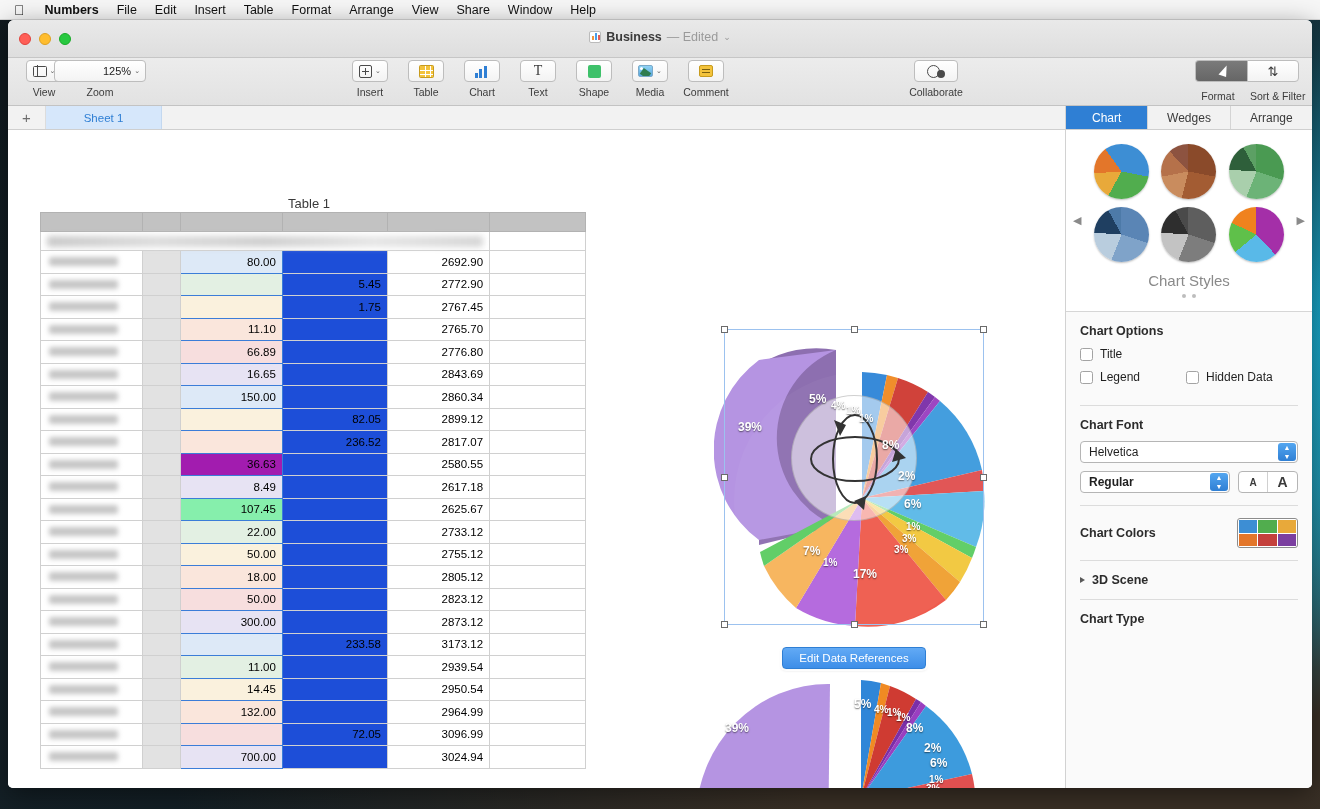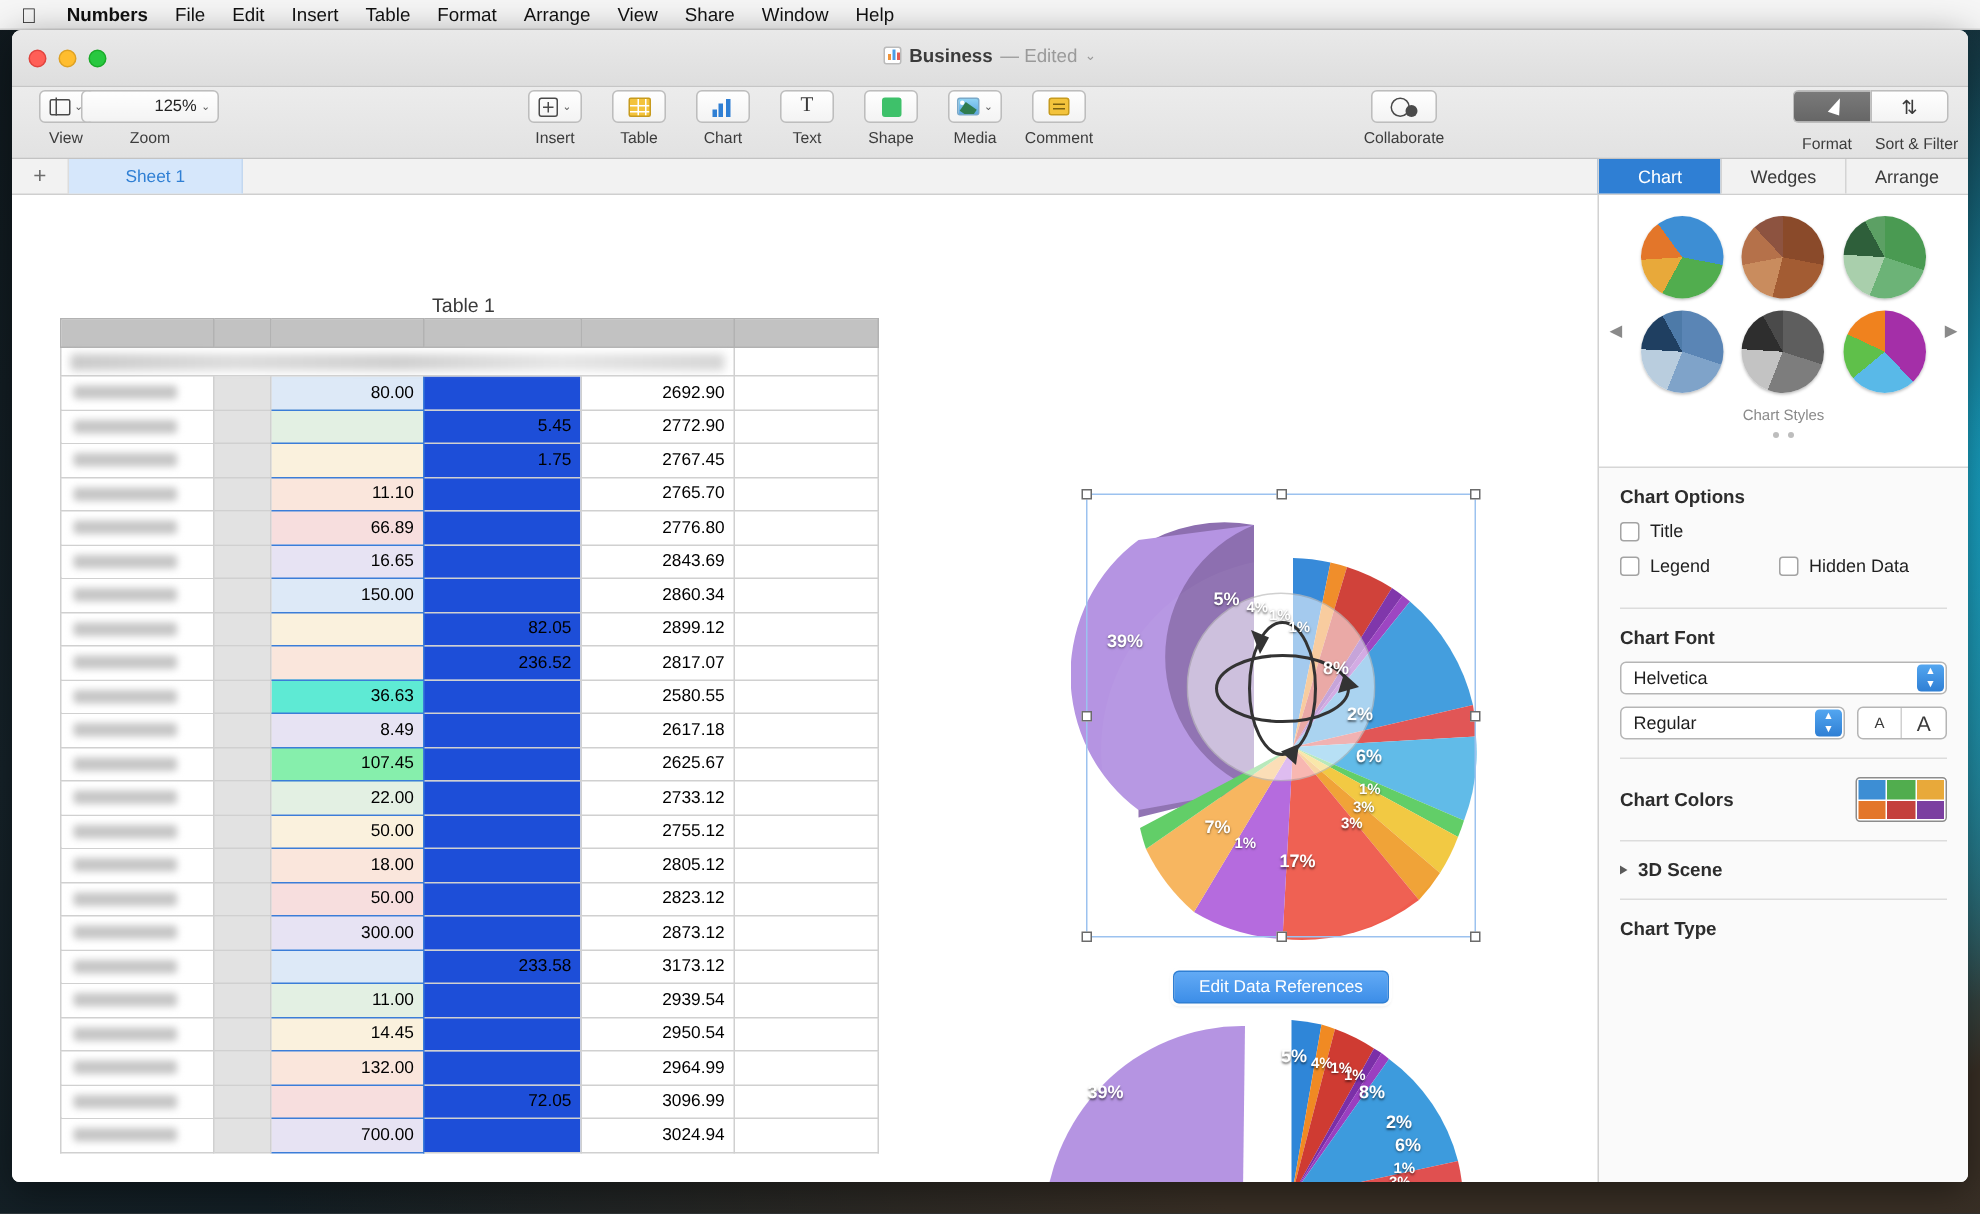--- a/index.html
+++ b/index.html
@@ -173,21 +173,21 @@
 
   
   .styles-box { height: 182px; background: #fff; border-bottom: 1px solid #d6d6d6;
     position: relative; padding: 14px 0 0 0; }
   .thumbs { display: grid; grid-template-columns: repeat(3, 1fr);
     row-gap: 8px; padding: 0 22px; justify-items: center; }
   .thumb { width: 55px; height: 55px; border-radius: 50%;
     box-shadow: 0 1px 2px rgba(0,0,0,.25); }
   .arrow-l, .arrow-r { position: absolute; top: 84px; color: #8a8a8a; font-size: 11px; }
   .arrow-l { left: 7px; } .arrow-r { right: 7px; }
-  .styles-label { text-align: center; font-size: 10px; color: #8a8a8a; margin-top: 10px; }
+  .styles-label { text-align: center; font-size: 15px; color: #8a8a8a; margin-top: 10px; }
   .dots { display:flex;gap:6px;justify-content:center;margin-top:5px;}
   .dot { width:4px;height:4px;border-radius:50%;background:#bdbdbd;}
   .sb-sec { padding: 12px 14px; }
   .sb-h { font-size: 12.5px; color: #2c2c2c; font-weight: bold; margin-bottom: 9px; }
   .cb-row { display: flex; align-items: center; margin-bottom: 9px; }
   .cb { width: 13px; height: 13px; border: 1px solid #a3a3a3; border-radius: 2.5px;
     background: #fff; margin-right: 7px; }
   .cb-lb { font-size: 12px; color: #1f1f1f; }
   .cb-col2 { margin-left: auto; width: 112px; display: flex; align-items: center; }
   .hr { height: 1px; background: #dcdcdc; margin: 0 14px; }
@@ -195,21 +195,21 @@
     position: relative; height: 22px; background: #fff;
     border: 1px solid #b5b5b5; border-radius: 4px;
     display: flex; align-items: center; padding-left: 8px;
     font-size: 12px; color: #1f1f1f;
   }
   .stepper {
     position: absolute; right: 1px; top: 1px; bottom: 1px; width: 18px;
     background: linear-gradient(#53a6f0,#2f7fd4); border-radius: 3px;
     color: #fff; font-size: 7px; line-height: 9px; text-align: center;
   }
-  .font-row { display: flex; gap: 8px; align-items: center; }
+  .font-row { display: flex; gap: 8px; align-items: center; font-weight: bold; }
   .aa { display: flex; border: 1px solid #b5b5b5; border-radius: 4px; overflow: hidden; background: #fff; }
   .aa div { width: 29px; height: 20px; display:flex;align-items:center;justify-content:center; color:#3a3a3a;}
   .aa div:first-child { border-right: 1px solid #d0d0d0; font-size: 10px; }
   .aa div:last-child { font-size: 14px; }
   .sw { width: 61px; height: 30px; border: 1px solid #8c8c8c; border-radius: 3px;
     display: grid; grid-template-columns: repeat(3,1fr); grid-template-rows: repeat(2,1fr);
     overflow: hidden; background:#fff; padding:1px; gap:1px;}
   .sw i { display:block; }
   .tri { display: inline-block; width:0;height:0;border-left:5px solid #5a5a5a;
     border-top:3.5px solid transparent;border-bottom:3.5px solid transparent; margin-right:7px;}
@@ -471,21 +471,21 @@
               <td class="c-val sel" style="background:#fae6dc"></td>
               <td class="c-mid">236.52</td>
               <td class="c-tot">2817.07</td>
               <td class="c-last"></td>
             </tr>
             <tr>
               <td class="c-name blurname">
                 <span></span>
               </td>
               <td class="c-b"></td>
-              <td class="c-val sel" style="background:#5eead4">36.63</td>
+              <td class="c-val sel" style="background:#a21caf">36.63</td>
               <td class="c-mid"></td>
               <td class="c-tot">2580.55</td>
               <td class="c-last"></td>
             </tr>
             <tr>
               <td class="c-name blurname">
                 <span></span>
               </td>
               <td class="c-b"></td>
               <td class="c-val sel" style="background:#e7e3f3">8.49</td>

